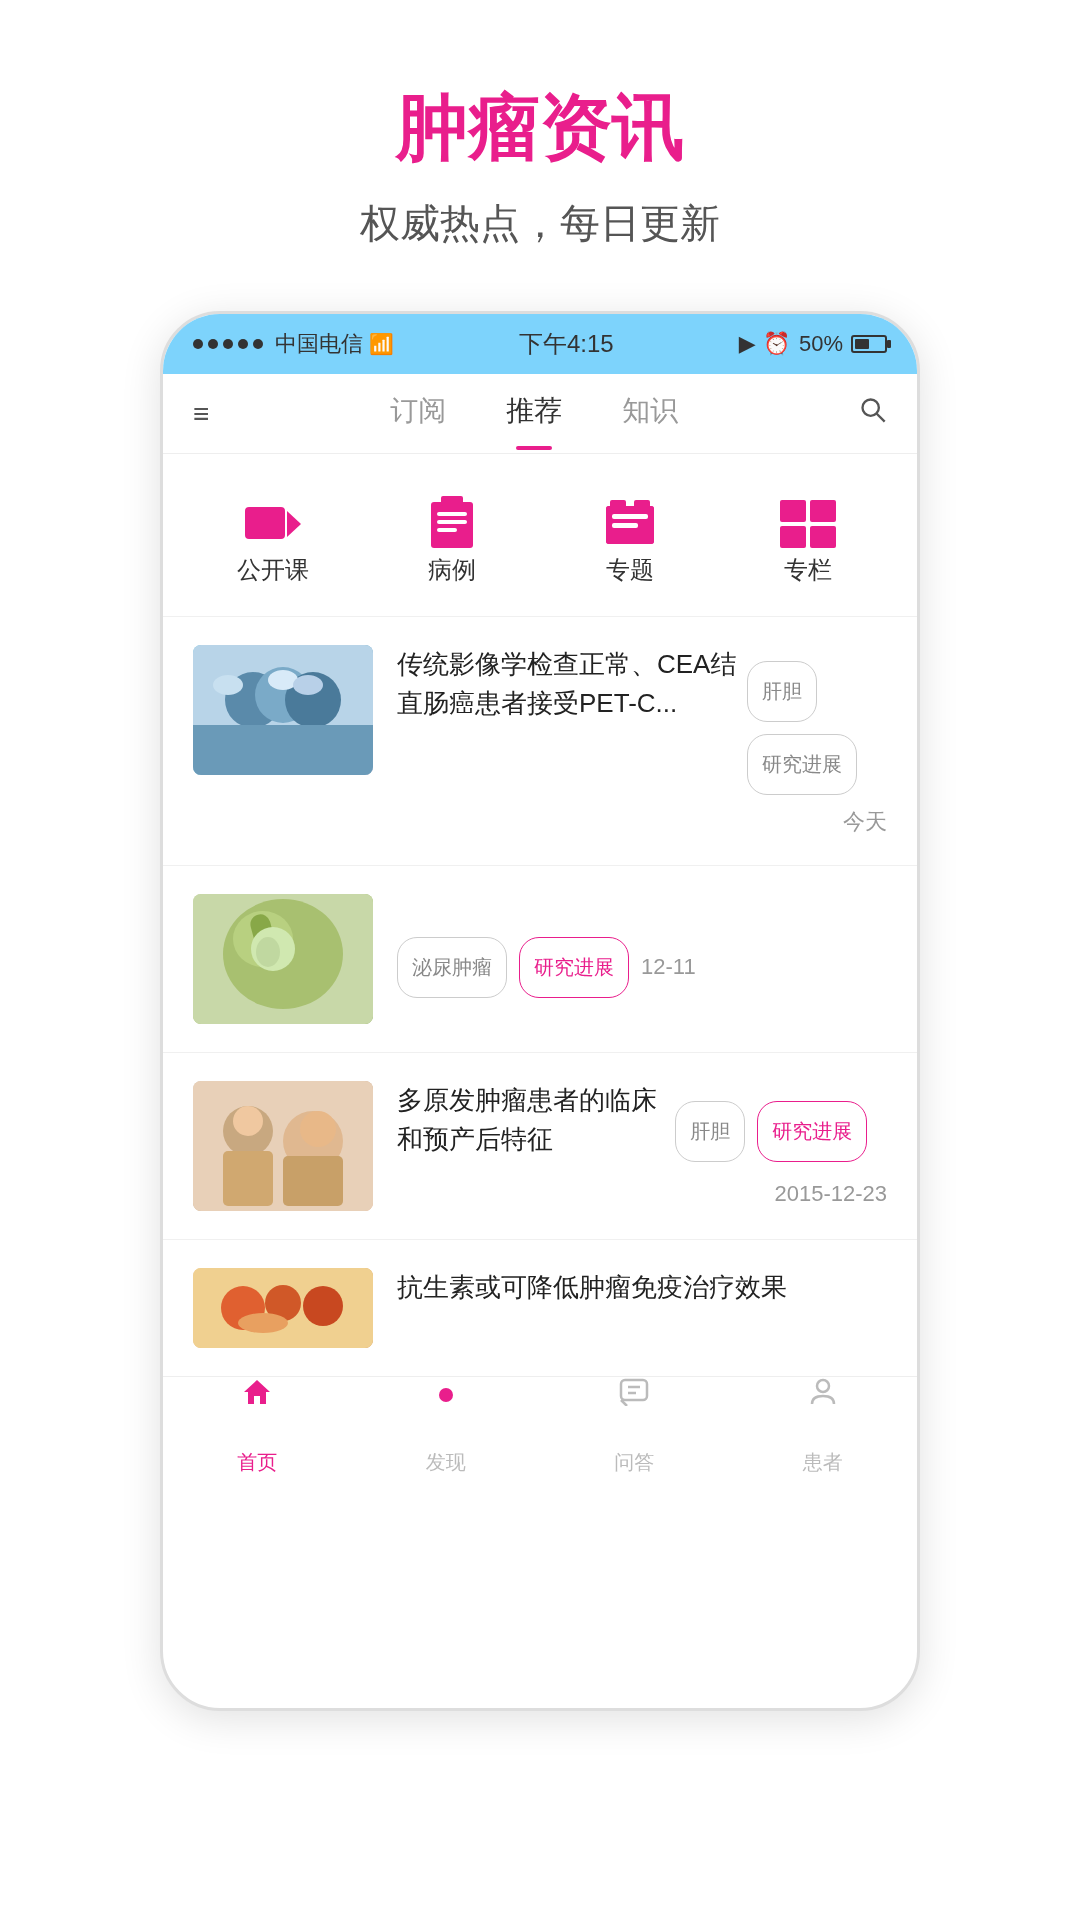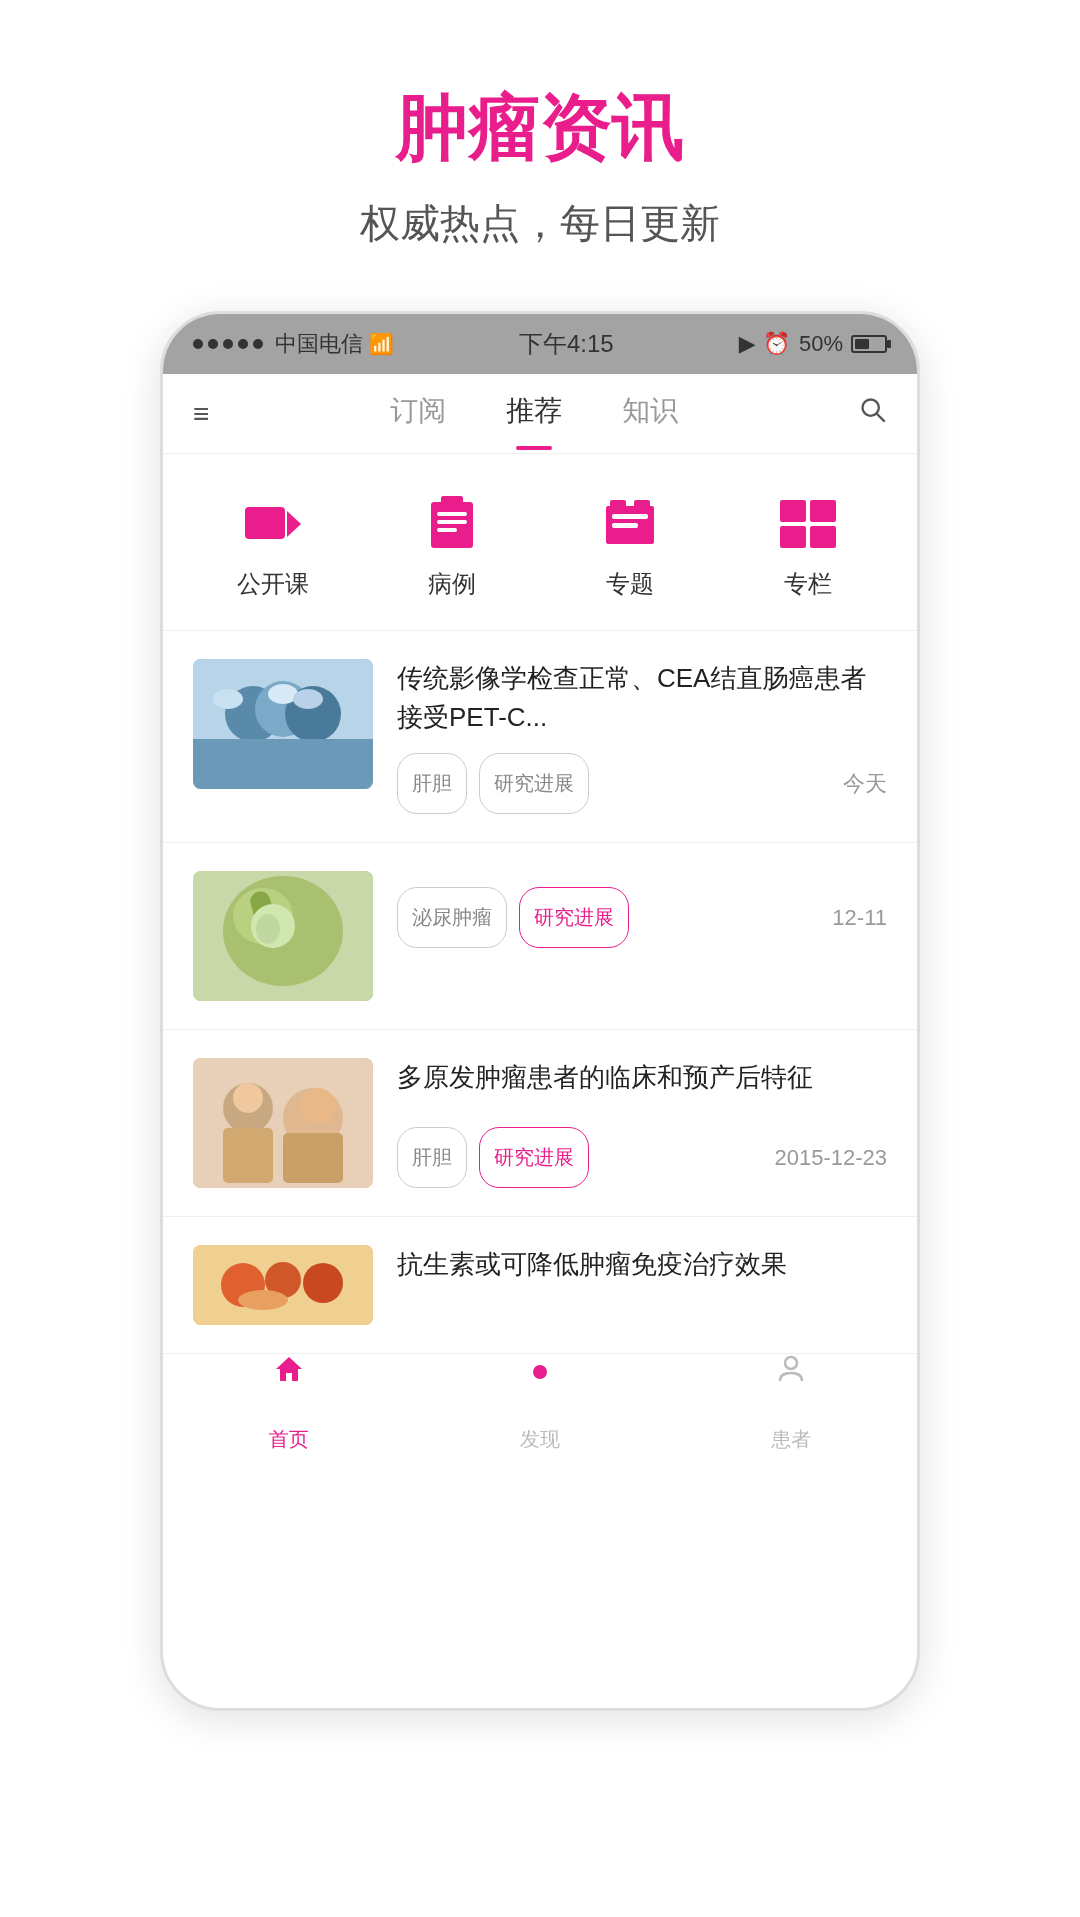--- a/index.html
+++ b/index.html
@@ -37,21 +37,21 @@
       border-radius: 60px;
       overflow: hidden;
       box-shadow: 0 8px 40px rgba(0,0,0,0.12);
       background: #fff;
       position: relative;
       margin-top: 20px;
     }
 
     
     .status-bar {
-      background: #a3a3a3;
+      background: #7dd3fc;
       height: 60px;
       display: flex;
       align-items: center;
       justify-content: space-between;
       padding: 0 30px;
       font-size: 22px;
       color: #333;
     }
     .status-left { display: flex; align-items: center; gap: 6px; }
     .status-dots { display: flex; gap: 5px; }
@@ -105,21 +105,20 @@
     .category-section {
       display: flex;
       justify-content: space-around;
       padding: 40px 20px 30px;
       border-bottom: 1px solid #f0f0f0;
     }
     .category-item {
       display: flex;
       flex-direction: column;
       align-items: center;
-      gap: 14px;
       cursor: pointer;
     }
     .category-icon {
       width: 70px;
       height: 60px;
       display: flex;
       align-items: center;
       justify-content: center;
     }
     .category-icon svg { fill: #e91e8c; }
@@ -135,21 +134,21 @@
       cursor: pointer;
     }
     .article-thumb {
       width: 180px;
       height: 130px;
       border-radius: 8px;
       overflow: hidden;
       flex-shrink: 0;
       background: #ddd;
     }
-    .article-content { flex: 1; display: flex; flex-direction: column; justify-content: space-between; }
+    .article-content { flex: 1; display: flex; flex-direction: row; justify-content: space-between; }
     .article-title { font-size: 26px; color: #222; line-height: 1.5; font-weight: 500; }
     .article-meta { display: flex; align-items: center; gap: 12px; margin-top: 16px; flex-wrap: wrap; }
     .tag {
       font-size: 20px;
       padding: 16px 14px;
       border-radius: 20px;
       border: 1px solid #ccc;
       color: #888;
     }
     .tag.pink { color: #e91e8c; border-color: #e91e8c; }
@@ -383,20 +382,31 @@
     </div>
     <div class="bottom-nav-item">
       <div class="bottom-nav-icon">
         <div class="discover-dot"></div>
       </div>
       <span class="bottom-nav-label">发现</span>
     </div>
     <div class="bottom-nav-item">
       <div class="bottom-nav-icon">
         <svg width="30" height="28" viewBox="0 0 30 28" fill="none" stroke="#bbb" stroke-width="2.5">
+          <rect x="2" y="2" width="26" height="20" rx="4"></rect>
+          <line x1="2" y1="22" x2="8" y2="28"></line>
+          <line x1="9" y1="9" x2="21" y2="9"></line>
+          <line x1="9" y1="15" x2="17" y2="15"></line>
+        </svg>
+      </div>
+      <span class="bottom-nav-label">问答</span>
+    </div>
+    <div class="bottom-nav-item">
+      <div class="bottom-nav-icon">
+        <svg width="30" height="28" viewBox="0 0 30 28" fill="none" stroke="#bbb" stroke-width="2.5">
           <circle cx="15" cy="8" r="6"></circle>
           <path d="M4 26 Q4 18 15 18 Q26 18 26 26"></path>
         </svg>
       </div>
       <span class="bottom-nav-label">患者</span>
     </div>
   </div>
 
 </div>
 

